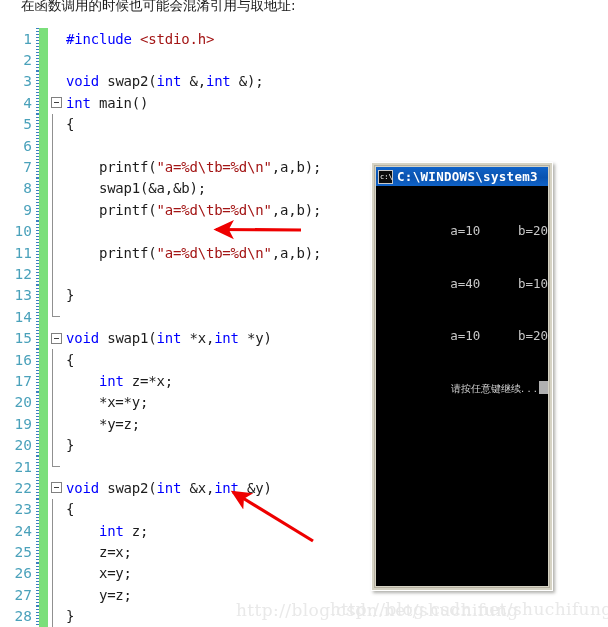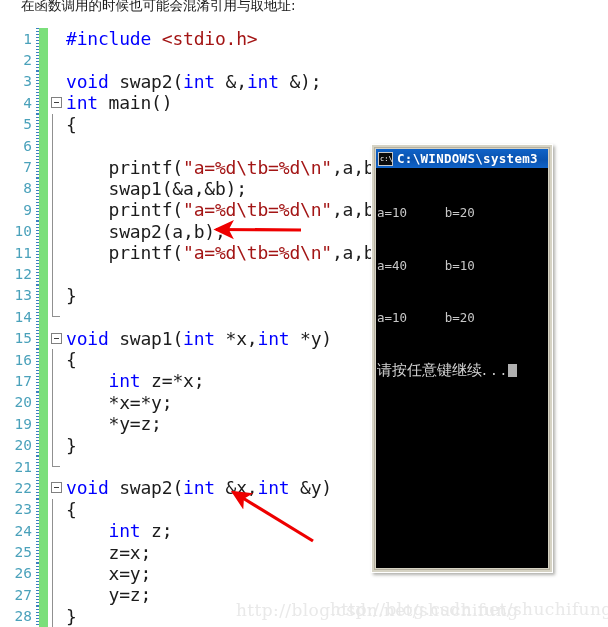--- a/index.html
+++ b/index.html
@@ -115,42 +115,42 @@
     top: 0;
     width: 8px;
     height: 50%;
     border-left: 1px solid #909090;
     border-bottom: 1px solid #909090;
   }
 
   .code-text {
     padding-left: 30px;
     font-family: "DejaVu Sans Mono", monospace;
-    font-size: 18px;
+    font-size: 14px;
     color: #1c1c1c;
     letter-spacing: -0.2px;
   }
   .kw { color: #0000ff; }
   .pp { color: #0000ff; }
   .inc { color: #a31515; }
   .str { color: #a31515; }
 
   
   #arrows {
     position: absolute;
     left: 0; top: 0;
     width: 608px; height: 627px;
     pointer-events: none;
   }
 
   
   #console-window {
     position: absolute;
     left: 371px;
-    top: 144px;
+    top: 162px;
     width: 182px;
     height: 429px;
     background: #d6d3c4;
     border: 1px solid #ffffff;
     box-shadow: 2px 2px 3px rgba(80,80,70,0.45);
     padding: 2px;
   }
   #console-frame-inner {
     width: 100%;
     height: 100%;
@@ -201,24 +201,24 @@
     background: #000000;
     color: #c8c8c8;
     font-family: "DejaVu Sans Mono", monospace;
     font-size: 12.5px;
     line-height: 17.5px;
     padding: 1px 0 0 1px;
     white-space: pre;
     overflow: hidden;
     position: relative;
   }
-  .console-line { white-space: pre; }
+  .console-line { white-space: pre; text-align: right; }
   .console-line.cjk {
     font-family: "DejaVu Sans", sans-serif;
-    font-size: 15px;
+    font-size: 10px;
     color: #d2d2d2;
   }
   #console-cursor {
     display: inline-block;
     width: 9px;
     height: 13px;
     background: #b0b0b0;
     vertical-align: -2px;
     margin-left: 2px;
   }
@@ -244,21 +244,21 @@
 <div id="editor">
     <div class="code-line"><div class="ln">1</div><div class="gutter-dots"></div><div class="gutter-green"></div><div class="code-text"><span class="pp">#include</span> <span class="inc">&lt;stdio.h&gt;</span></div></div>
     <div class="code-line"><div class="ln">2</div><div class="gutter-dots"></div><div class="gutter-green"></div></div>
     <div class="code-line"><div class="ln">3</div><div class="gutter-dots"></div><div class="gutter-green"></div><div class="code-text"><span class="kw">void</span> swap2(<span class="kw">int</span> &amp;,<span class="kw">int</span> &amp;);</div></div>
     <div class="code-line"><div class="ln">4</div><div class="gutter-dots"></div><div class="gutter-green"></div><div class="fold"><div class="fold-box"></div></div><div class="code-text"><span class="kw">int</span> main()</div></div>
     <div class="code-line"><div class="ln">5</div><div class="gutter-dots"></div><div class="gutter-green"></div><div class="fold-line"></div><div class="code-text">{</div></div>
     <div class="code-line"><div class="ln">6</div><div class="gutter-dots"></div><div class="gutter-green"></div><div class="fold-line"></div></div>
     <div class="code-line"><div class="ln">7</div><div class="gutter-dots"></div><div class="gutter-green"></div><div class="fold-line"></div><div class="code-text">    printf(<span class="str">"a=%d\tb=%d\n"</span>,a,b);</div></div>
     <div class="code-line"><div class="ln">8</div><div class="gutter-dots"></div><div class="gutter-green"></div><div class="fold-line"></div><div class="code-text">    swap1(&amp;a,&amp;b);</div></div>
     <div class="code-line"><div class="ln">9</div><div class="gutter-dots"></div><div class="gutter-green"></div><div class="fold-line"></div><div class="code-text">    printf(<span class="str">"a=%d\tb=%d\n"</span>,a,b);</div></div>
-    <div class="code-line"><div class="ln">10</div><div class="gutter-dots"></div><div class="gutter-green"></div><div class="fold-line"></div><div class="code-text">    swap2(a,b);</div></div>
+    <div class="code-line"><div class="ln">10</div><div class="gutter-dots"></div><div class="gutter-green"></div><div class="fold-line"></div></div>
     <div class="code-line"><div class="ln">11</div><div class="gutter-dots"></div><div class="gutter-green"></div><div class="fold-line"></div><div class="code-text">    printf(<span class="str">"a=%d\tb=%d\n"</span>,a,b);</div></div>
     <div class="code-line"><div class="ln">12</div><div class="gutter-dots"></div><div class="gutter-green"></div><div class="fold-line"></div></div>
     <div class="code-line"><div class="ln">13</div><div class="gutter-dots"></div><div class="gutter-green"></div><div class="fold-line"></div><div class="code-text">}</div></div>
     <div class="code-line"><div class="ln">14</div><div class="gutter-dots"></div><div class="gutter-green"></div><div class="fold-end"></div><div class="code-text"></div></div>
     <div class="code-line"><div class="ln">15</div><div class="gutter-dots"></div><div class="gutter-green"></div><div class="fold"><div class="fold-box"></div></div><div class="code-text"><span class="kw">void</span> swap1(<span class="kw">int</span> *x,<span class="kw">int</span> *y)</div></div>
     <div class="code-line"><div class="ln">16</div><div class="gutter-dots"></div><div class="gutter-green"></div><div class="fold-line"></div><div class="code-text">{</div></div>
     <div class="code-line"><div class="ln">17</div><div class="gutter-dots"></div><div class="gutter-green"></div><div class="fold-line"></div><div class="code-text">    <span class="kw">int</span> z=*x;</div></div>
     <div class="code-line"><div class="ln">20</div><div class="gutter-dots"></div><div class="gutter-green"></div><div class="fold-line"></div><div class="code-text">    *x=*y;</div></div>
     <div class="code-line"><div class="ln">19</div><div class="gutter-dots"></div><div class="gutter-green"></div><div class="fold-line"></div><div class="code-text">    *y=z;</div></div>
     <div class="code-line"><div class="ln">20</div><div class="gutter-dots"></div><div class="gutter-green"></div><div class="fold-line"></div><div class="code-text">}</div></div>

